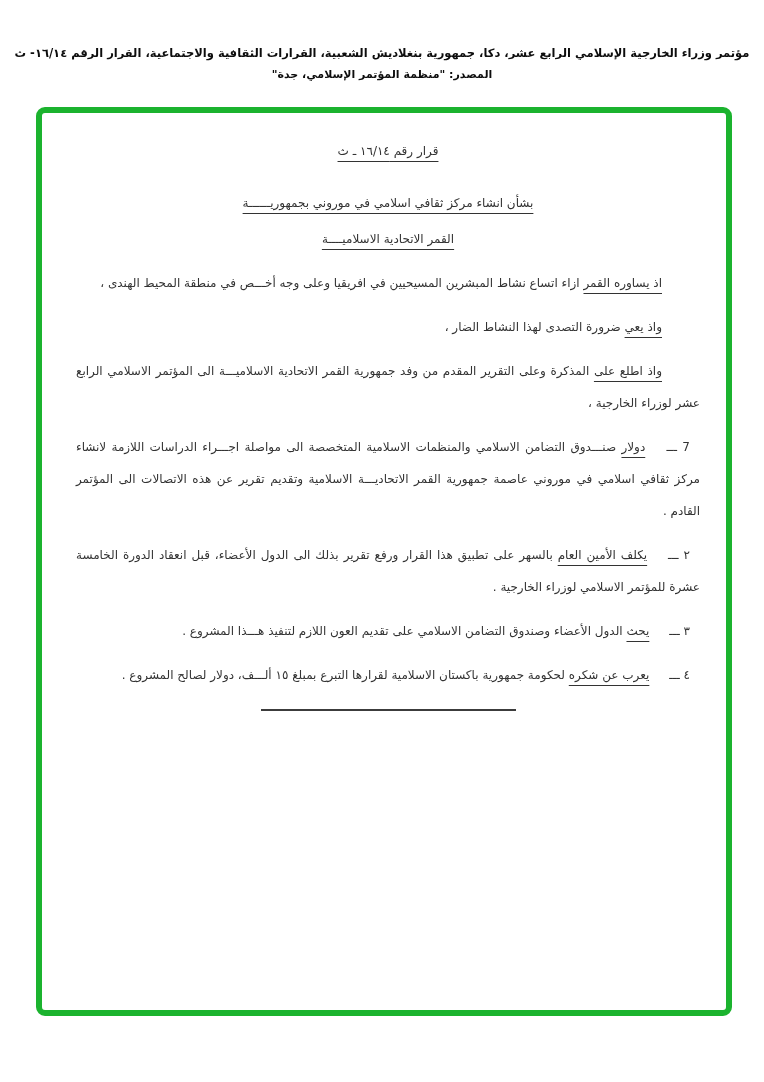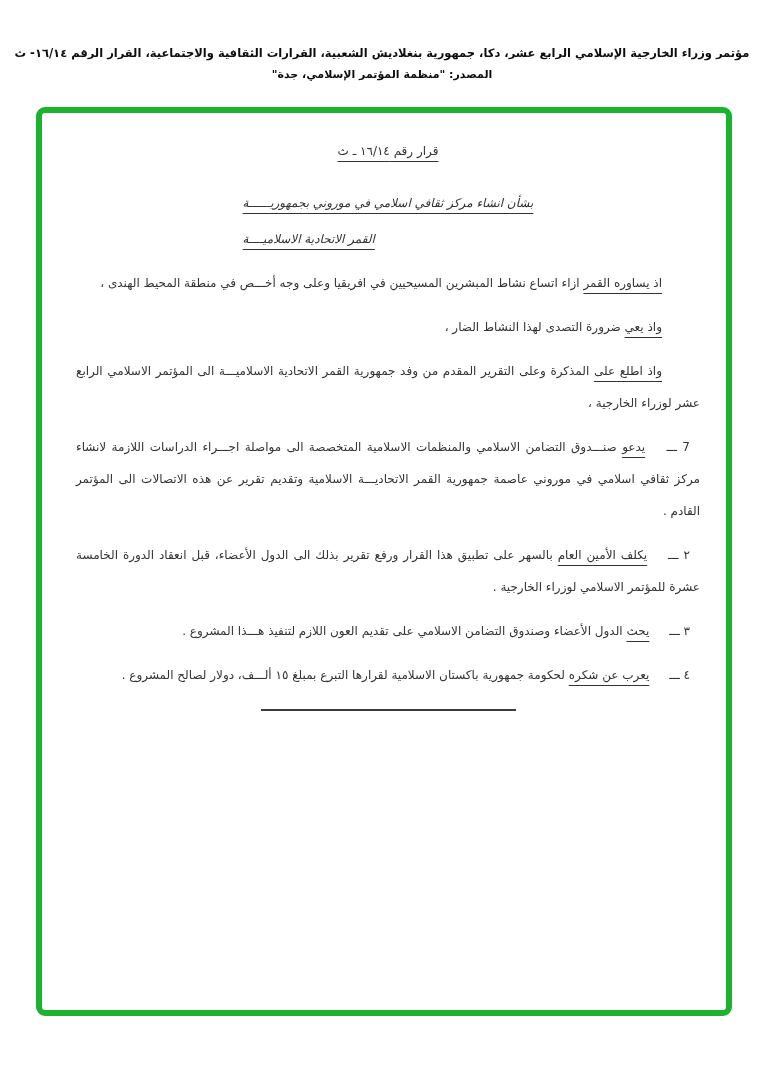--- a/index.html
+++ b/index.html
@@ -16,21 +16,21 @@
   
   .frame {
     position:absolute; left:36px; top:107px; width:696px; height:909px;
     box-sizing:border-box; border:6px solid #1bb32e; border-radius:9px;
     background:#ffffff; direction:rtl; text-align:right;
     padding:16px 26px 0 34px; color:#333333;
     font-size:12px; line-height:32px;
   }
   .u { text-decoration:underline; text-underline-offset:6px; text-decoration-thickness:1px; }
   .t1 { text-align:center; margin-top:6px; }
-  .tblock { width:fit-content; margin:20px auto 0 auto; text-align:left;font-style:italic; }
+  .tblock { width:fit-content; margin:20px auto 0 auto; text-align:center; }
   .t2 { margin-top:4px; }
   .para { margin:12px 0 0 0; text-align:justify; text-indent:38px; }
   .opening { margin-top:26px; }
   .item { text-indent:10px; }
   .num { margin-left:16px; }
   .end-rule { width:255px; border-top:2px solid #3c3c3c; margin:18px auto 0 auto; }
 </style>
 </head>
 <body>
 
@@ -68,21 +68,21 @@
     </p>
 
 
     <p class="para">
       <span class="u">واذ اطلع على</span>
       <span>المذكرة وعلى التقرير المقدم من وفد جمهورية القمر الاتحادية الاسلاميـــة الى المؤتمر الاسلامي الرابع عشر لوزراء الخارجية ،</span>
     </p>
 
     <p class="para item">
       <span class="num">7 ـــ</span>
-      <span class="u">يدعو</span>
+      <span class="u">دولار</span>
       <span>صنـــدوق التضامن الاسلامي والمنظمات الاسلامية المتخصصة الى مواصلة اجـــراء الدراسات اللازمة لانشاء مركز ثقافي اسلامي في موروني عاصمة جمهورية القمر الاتحاديـــة الاسلامية وتقديم تقرير عن هذه الاتصالات الى المؤتمر القادم .</span>
     </p>
 
     <p class="para item">
       <span class="num">٢ ـــ</span>
       <span class="u">يكلف الأمين العام</span>
       <span>بالسهر على تطبيق هذا القرار ورفع تقرير بذلك الى الدول الأعضاء، قبل انعقاد الدورة الخامسة عشرة للمؤتمر الاسلامي لوزراء الخارجية .</span>
     </p>
 
     <p class="para item">

